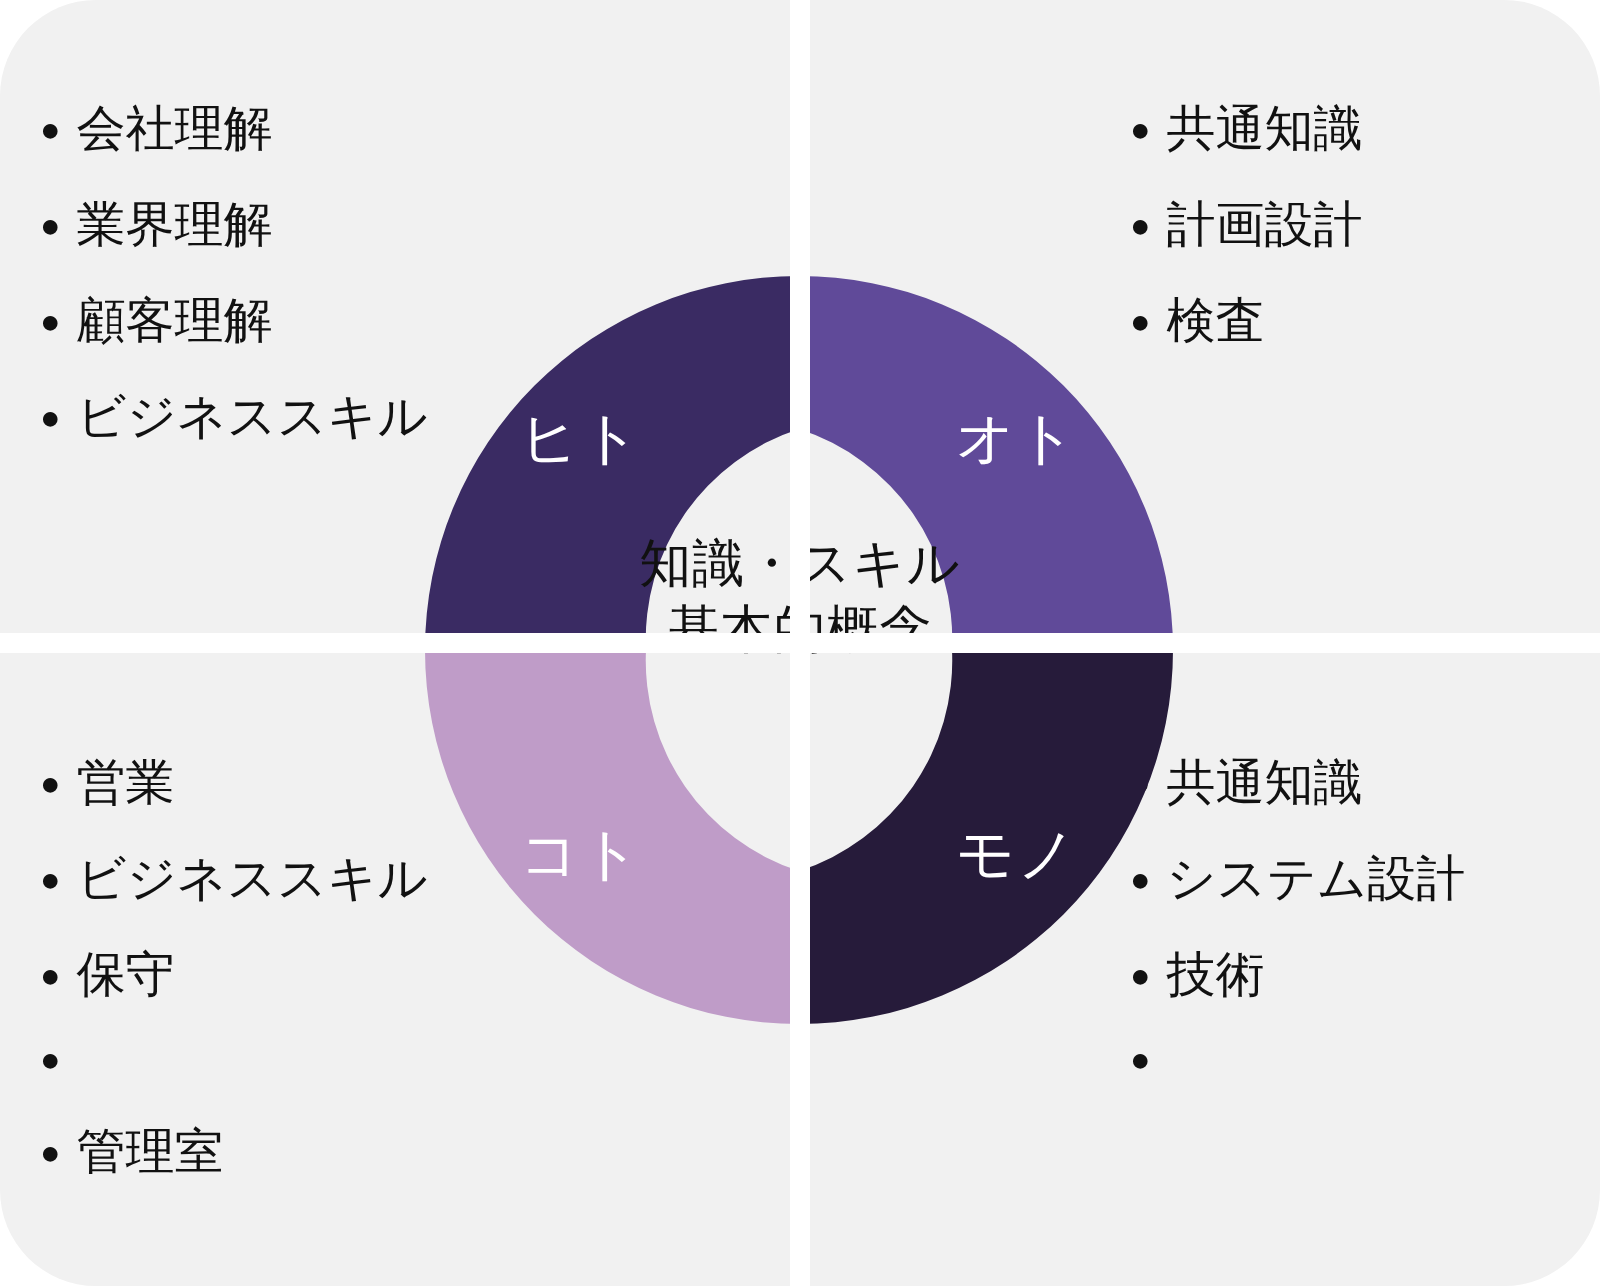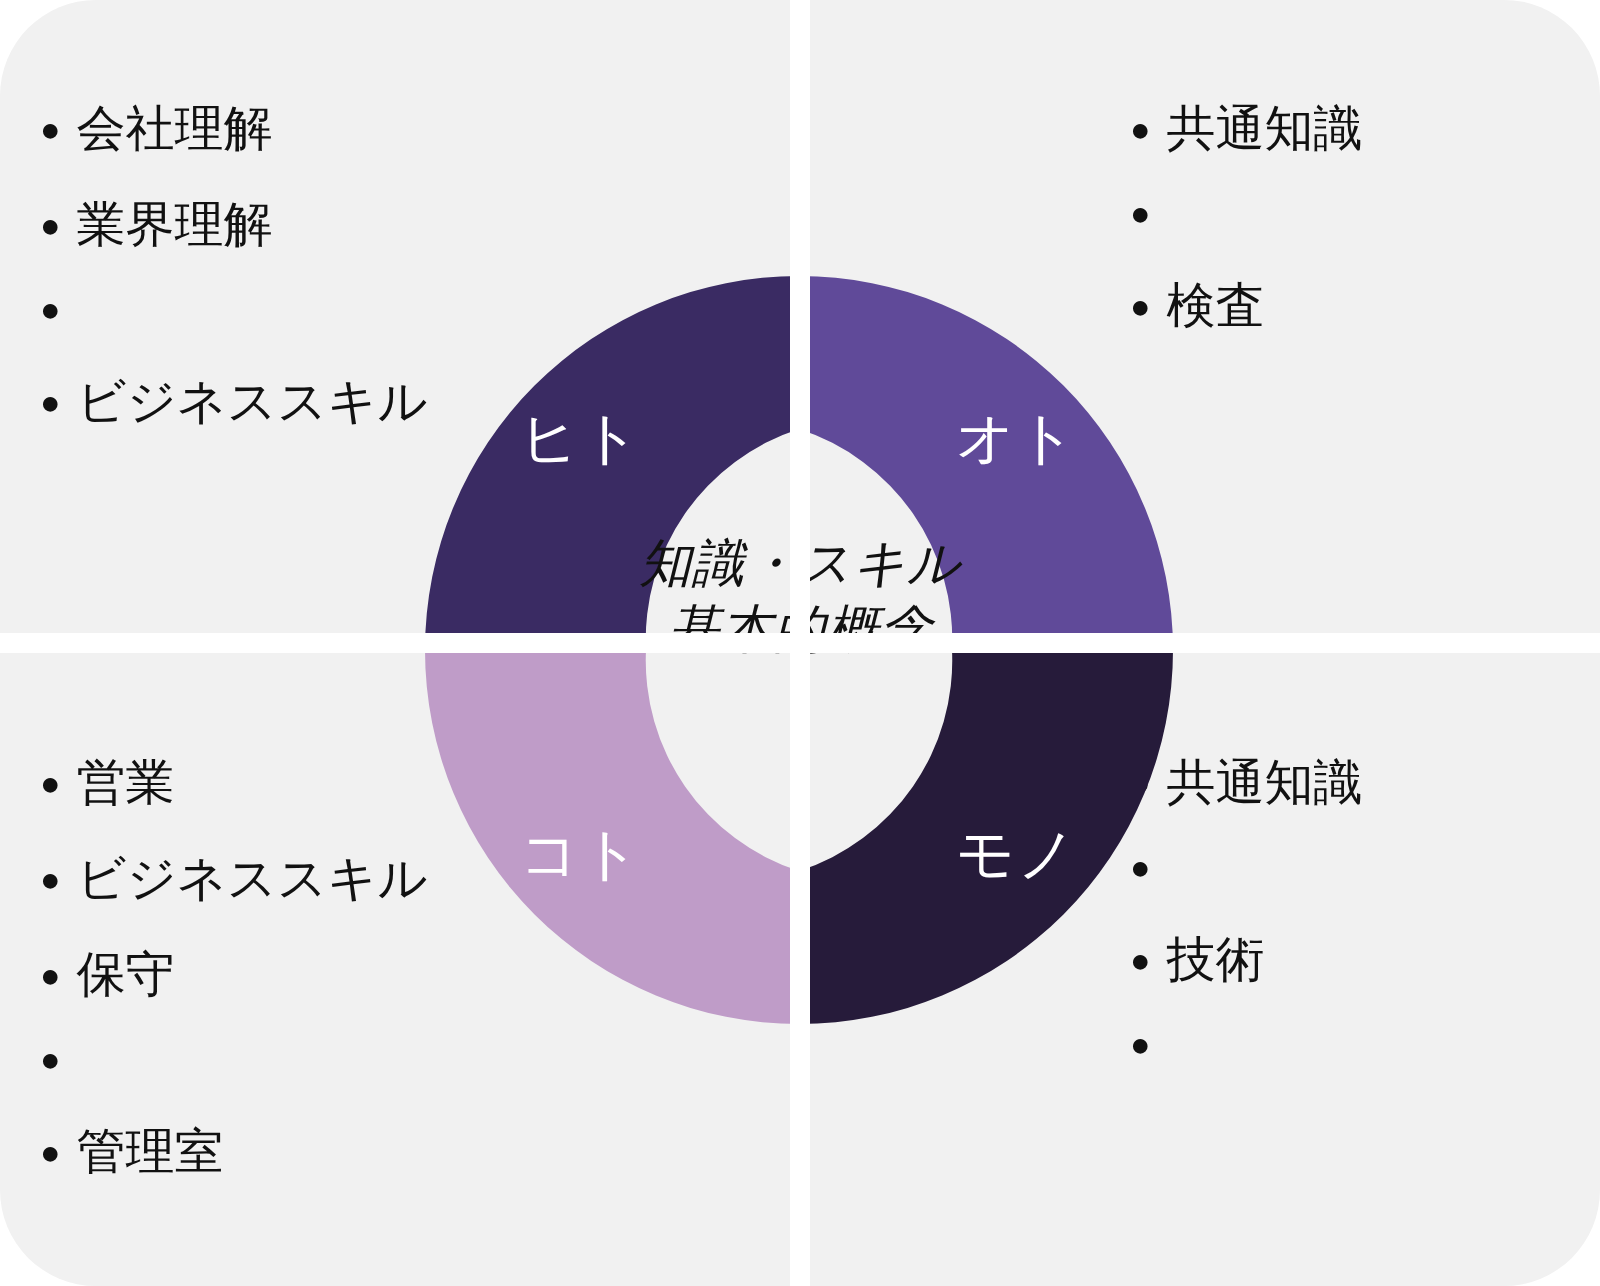--- a/index.html
+++ b/index.html
@@ -143,34 +143,36 @@
     <li>
         <span class="bullet">●</span>
         <span>会社理解</span>
       </li>
     <li>
         <span class="bullet">●</span>
         <span>業界理解</span>
       </li>
     <li>
         <span class="bullet">●</span>
+        <span>顧客理解</span>
       </li>
     <li>
         <span class="bullet">●</span>
         <span>ビジネススキル</span>
       </li>
   </ul>
 
   <ul class="list" id="list-oto" style="color: rgb(17, 17, 17);">
     <li>
         <span class="bullet">●</span>
         <span>共通知識</span>
       </li>
     <li>
         <span class="bullet">●</span>
+        <span>計画設計</span>
       </li>
     <li>
         <span class="bullet">●</span>
         <span>検査</span>
       </li>
   </ul>
 
   <ul class="list" id="list-koto" style="color: rgb(17, 17, 17);">
     <li>
         <span class="bullet">●</span>
@@ -193,20 +195,21 @@
       </li>
   </ul>
 
   <ul class="list" id="list-mono" style="color: rgb(17, 17, 17);">
     <li>
         <span class="bullet">●</span>
         <span>共通知識</span>
       </li>
     <li>
         <span class="bullet">●</span>
+        <span>システム設計</span>
       </li>
     <li>
         <span class="bullet">●</span>
         <span>技術</span>
       </li>
     <li>
         <span class="bullet">●</span>
       </li>
   </ul>
 
@@ -221,21 +224,21 @@
 
       <path id="seg-mono" d="M 748 374 A 374 374 0 0 1 374 748 L 374 595 A 221 221 0 0 0 527 374 Z" fill="#261b3a"></path>
 
       <text class="ring-label" id="label-hito" x="156" y="167" text-anchor="middle" dominant-baseline="middle" fill="#ffffff">ヒト</text>
       <text class="ring-label" id="label-oto" x="592" y="167" text-anchor="middle" dominant-baseline="middle" fill="#ffffff">オト</text>
       <text class="ring-label" id="label-koto" x="156" y="583" text-anchor="middle" dominant-baseline="middle" fill="#ffffff">コト</text>
       <text class="ring-label" id="label-mono" x="592" y="583" text-anchor="middle" dominant-baseline="middle" fill="#ffffff">モノ</text>
     </svg>
   </div>
 
-  <div id="center-text" style="color: rgb(17, 17, 17); font-style: italic;">
+  <div id="center-text" style="color: rgb(17, 17, 17);">
     <div>知識・スキル</div>
     <div>基本的概念</div>
   </div>
 
   <div class="divider" id="divider-v" style="background: rgb(255, 255, 255);"></div>
   <div class="divider" id="divider-h" style="background: rgb(255, 255, 255);"></div>
 
 </div>
 
 </body></html>

